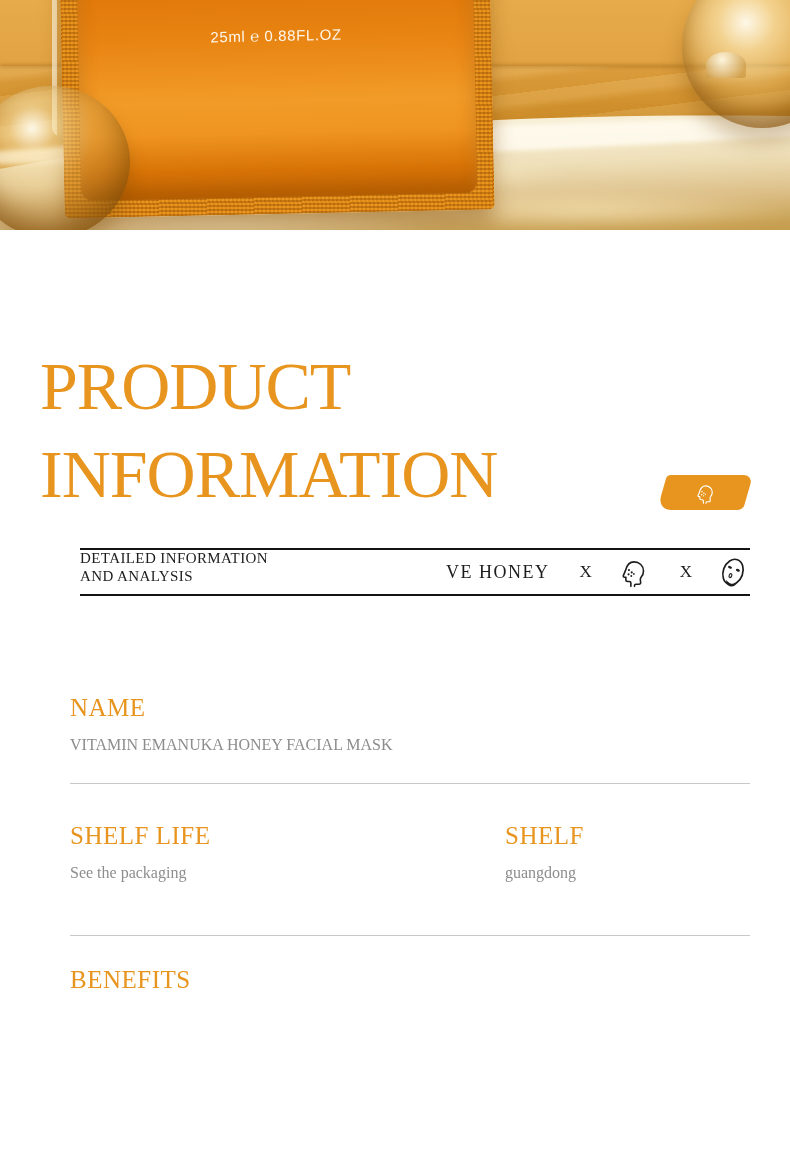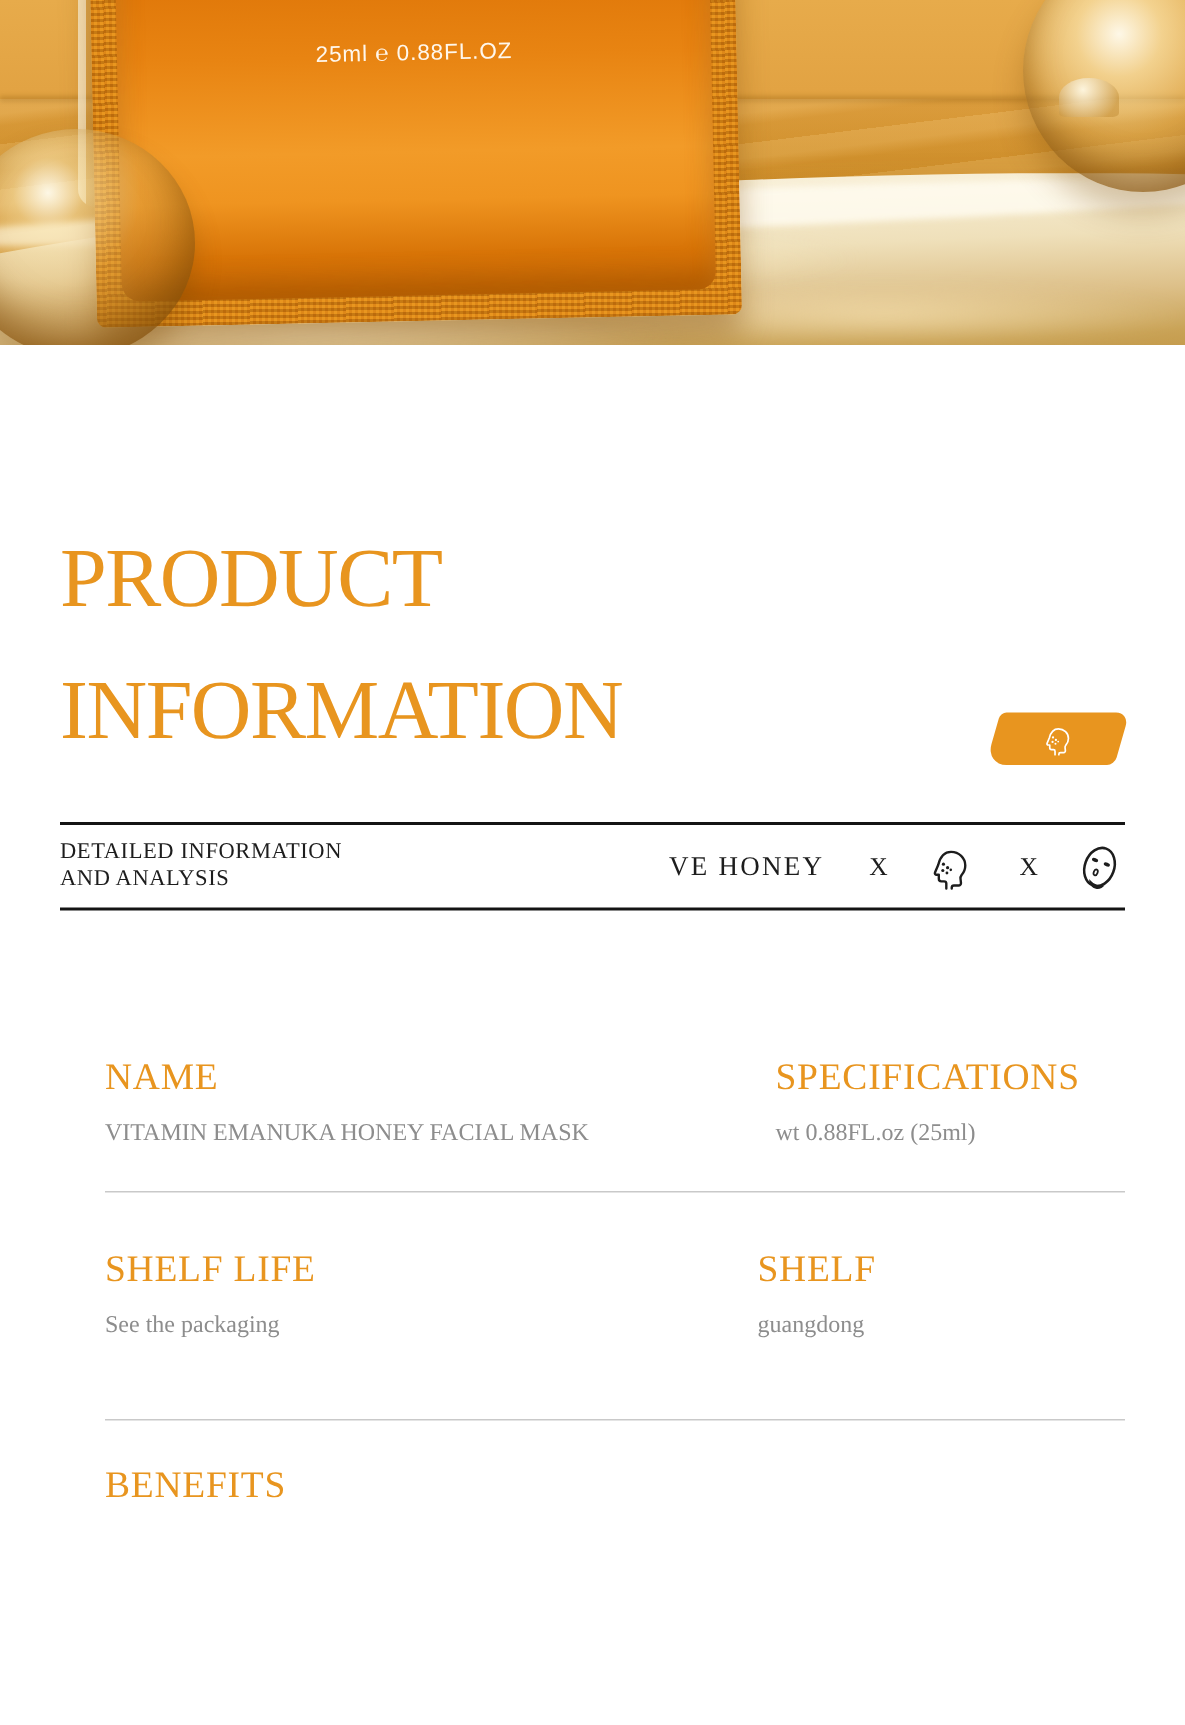--- a/index.html
+++ b/index.html
@@ -53,39 +53,39 @@
     box-shadow:0 14px 20px rgba(130,75,8,.4);}
   .package-inner{position:relative;width:100%;height:100%;border-radius:12px;
     background:linear-gradient(180deg,#dd7306 0%,#e88412 30%,#f29b28 58%,#ef9420 72%,#d87407 88%,#c46503 100%);
     box-shadow:inset 0 -10px 18px rgba(150,80,0,.45),inset 0 8px 14px rgba(255,180,80,.35);}
   .package-label{position:absolute;left:0;right:0;top:58px;text-align:center;
     font-family:"Liberation Sans",sans-serif;font-size:15px;letter-spacing:.6px;color:#fff7ec;}
 
   
   .content{padding:0 40px;}
   .heading-row{position:relative;}
-  .page-title{margin:0;padding-top:112px;font-weight:400;font-size:56px;line-height:88px;
+  .page-title{margin:0;padding-top:112px;font-weight:400;font-size:68px;line-height:88px;
     color:var(--accent,#E8951F);letter-spacing:-1px;}
   .badge{position:absolute;right:2px;top:245px;width:86px;height:35px;
     background:var(--accent,#E8951F);transform:skewX(-16deg);
     border-radius:4px 9px 5px 14px;display:flex;align-items:center;justify-content:center;}
   .badge .icon-wrap{transform:skewX(16deg);display:flex;}
 
-  .subheader{margin-top:30px;height:59px;border-top:2px solid var(--line-dark,#141414);
+  .subheader{margin-top:30px;height:48px;border-top:2px solid var(--line-dark,#141414);
     border-bottom:2px solid var(--line-dark,#141414);
-    display:flex;align-items:center;justify-content:space-between;}
+    display:flex;justify-content:space-between;margin-left:40px;}
   .sub-left{font-size:15px;line-height:17.5px;letter-spacing:.4px;color:var(--text-dark,#1D1D1D);}
   .sub-right{display:flex;align-items:center;color:var(--text-dark,#1D1D1D);}
   .brand{font-size:18px;letter-spacing:1.5px;}
   .mult{font-size:17px;margin-left:30px;}
   .collab-icon{margin-left:24px;display:flex;}
 
   .spec-area{padding:0 0 0 30px;margin-top:98px;}
   .spec-row{display:flex;border-bottom:1px solid var(--divider,#C9C9C9);}
-  .spec-row.r1{padding-bottom:24px;gap:12px;}
+  .spec-row.r1{padding-bottom:24px;}
   .spec-row.r2{padding-top:38px;padding-bottom:48px;justify-content:flex-end;}
   .col-left{width:435px;}
   .col-right{flex:1;}
   .spec-title{font-size:25px;letter-spacing:.5px;color:var(--accent,#E8951F);}
   .spec-value{margin-top:9px;font-size:16px;line-height:28px;color:var(--text-gray,#8D8D8D);}
   .col-left .spec-value{max-width:340px;}
   .benefits{padding-top:30px;}
   .benefits .spec-value{margin-top:12px;width:658px;font-size:21px;line-height:30px;word-break:break-all;}
 
   svg.line-icon{display:block;}
@@ -169,24 +169,20 @@
       </div>
     </div>
 
     <div class="spec-area">
 
       <div class="spec-row r1">
         <div class="col-left">
           <div class="spec-title">NAME</div>
           <div class="spec-value">VITAMIN EMANUKA HONEY FACIAL MASK</div>
         </div>
-        <div class="col-right">
-          <div class="spec-title">SPECIFICATIONS</div>
-          <div class="spec-value">wt 0.88FL.oz (25ml)</div>
-        </div>
       </div>
 
       <div class="spec-row r2">
         <div class="col-left">
           <div class="spec-title">SHELF LIFE</div>
           <div class="spec-value">See the packaging</div>
         </div>
         <div class="col-right">
           <div class="spec-title">SHELF</div>
           <div class="spec-value">guangdong</div>

